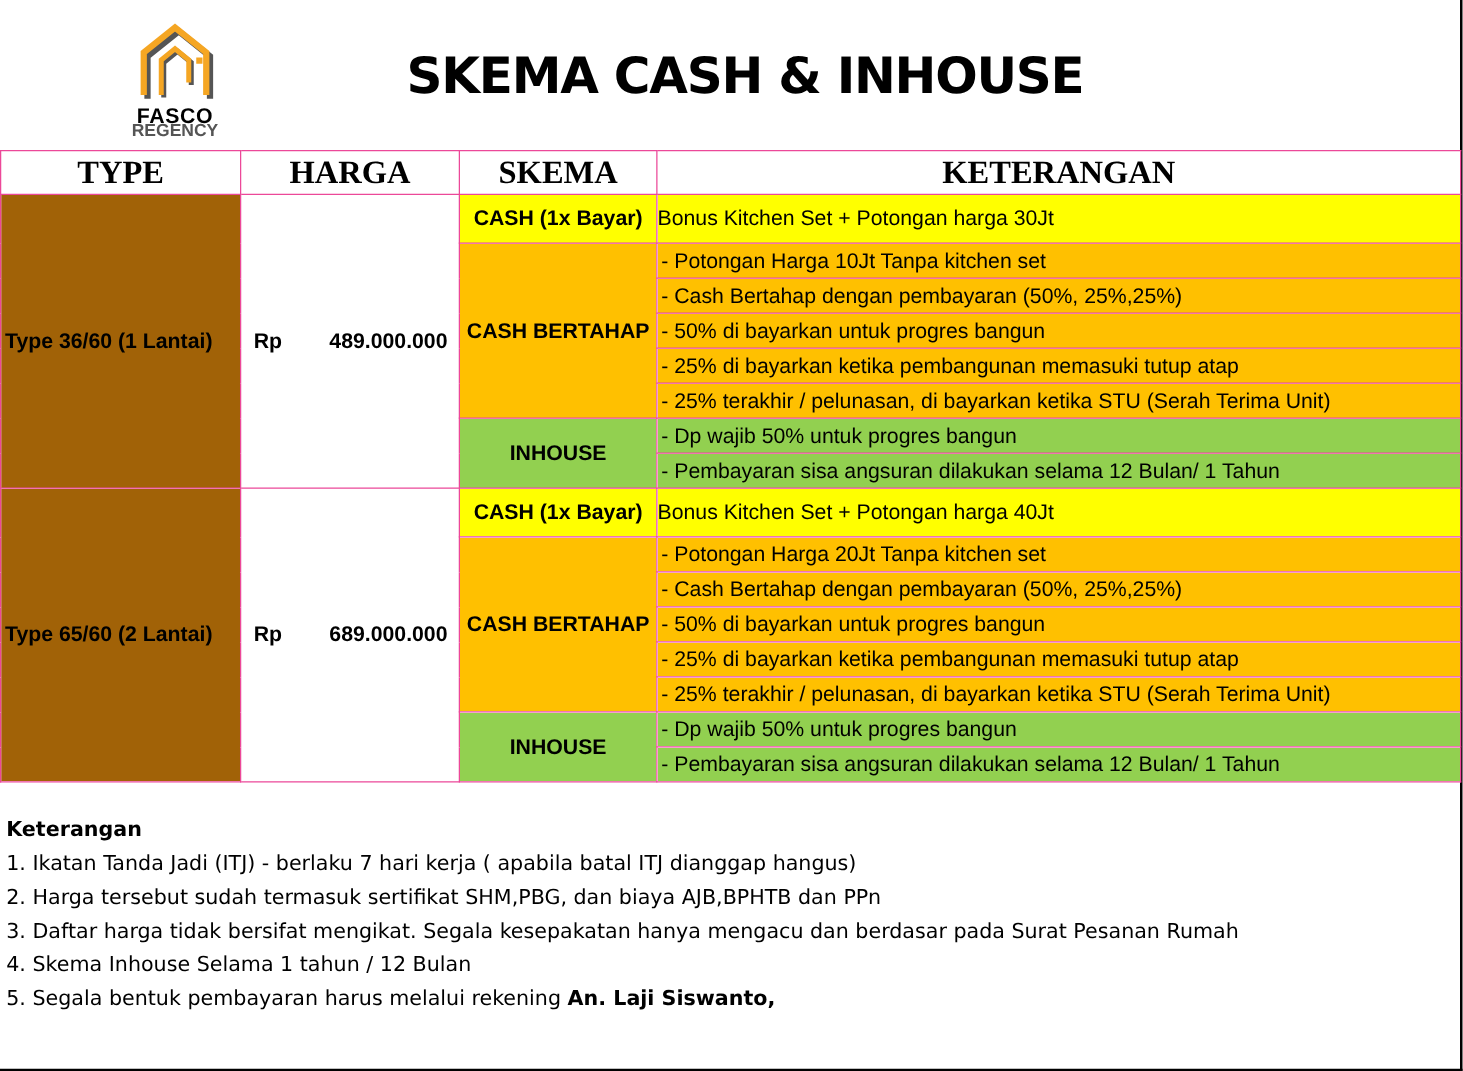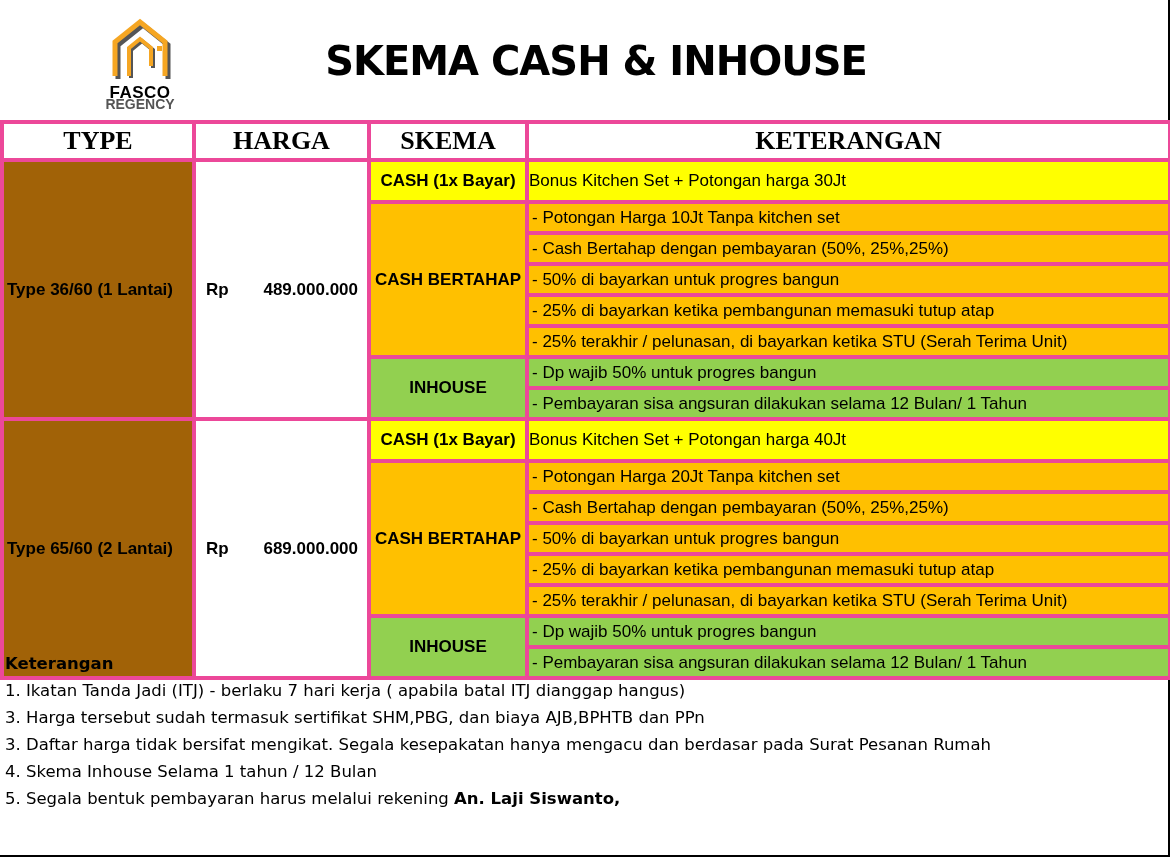--- a/index.html
+++ b/index.html
@@ -6,21 +6,21 @@
   body { width: 1170px; height: 857px; position: relative; overflow: hidden; font-family: "Liberation Sans", sans-serif; color: #000; }
   .frame { position: absolute; left: 0; top: 0; width: 1168px; height: 855px; border-right: 2px solid #000; border-bottom: 2px solid #000; box-sizing: content-box; }
   .header { position: absolute; left: 0; top: 0; width: 1168px; height: 120px; }
   .logo { position: absolute; left: 104px; top: 18px; width: 72px; height: 96px; text-align: center; }
   .logo svg { display: block; margin: 0 auto; }
   .logo .l1 { font-family: "Liberation Sans", sans-serif; font-weight: bold; color: #000000; font-size: 17px; line-height: 13px; letter-spacing: 0.5px; margin-top: 2px; }
   .logo .l2 { font-family: "Liberation Sans", sans-serif; font-weight: bold; color: #555; font-size: 14px; line-height: 11px; }
   .title { position: absolute; left: 316px; top: 36px; width: 560px; text-align: center; font-family: "DejaVu Sans", sans-serif; font-weight: bold; font-size: 40px; line-height: 50px; letter-spacing: -1px; }
 
   table.grid { position: absolute; left: 0; top: 120px; border-collapse: collapse; table-layout: fixed; width: 1168px; }
-  table.grid td, table.grid th { border: 4px solid #ec4899; padding: 0; overflow: hidden; white-space: nowrap; }
+  table.grid td, table.grid th { border: 1px solid #ec4899; padding: 0; overflow: hidden; white-space: nowrap; }
   table.grid th { font-family: "Liberation Serif", serif; font-weight: bold; font-size: 26px; height: 34px; text-align: center; background: #fff; }
   table.grid td { font-family: "Liberation Sans", sans-serif; font-size: 17px; height: 27px; }
   td.type { font-weight: bold; padding-left: 3px !important; background: #a16207; font-size: 17px; }
   td.price { background: #fff; font-weight: bold; }
   td.price .rp { float: left; padding-left: 10px; }
   td.price .amt { float: right; padding-right: 9px; }
   td.sk { text-align: center; font-weight: bold; font-size: 17px; }
   td.yellow { background: #FFFF00; }
   td.orange { background: #FFC000; }
   td.green { background: #92D050; }
@@ -130,17 +130,17 @@
   </tr>
   <tr>
         <td class="ket green">- Pembayaran sisa angsuran dilakukan selama 12 Bulan/ 1 Tahun</td>
       </tr>
 </tbody>
   </table>
 
 <div class="notes">
   <div class="nt">Keterangan</div>
   <div>1. Ikatan Tanda Jadi (ITJ) - berlaku 7 hari kerja ( apabila batal ITJ dianggap hangus)</div>
-  <div>3. Harga tersebut sudah termasuk sertifikat SHM,PBG, dan biaya AJB,BPHTB dan PPn</div>
+  <div>2. Harga tersebut sudah termasuk sertifikat SHM,PBG, dan biaya AJB,BPHTB dan PPn</div>
   <div>3. Daftar harga tidak bersifat mengikat. Segala kesepakatan hanya mengacu dan berdasar pada Surat Pesanan Rumah</div>
   <div>4. Skema Inhouse Selama 1 tahun / 12 Bulan</div>
   <div><span>5. Segala bentuk pembayaran harus melalui rekening </span><b>An. Laji Siswanto,</b></div>
 </div>
 
 </body></html>

